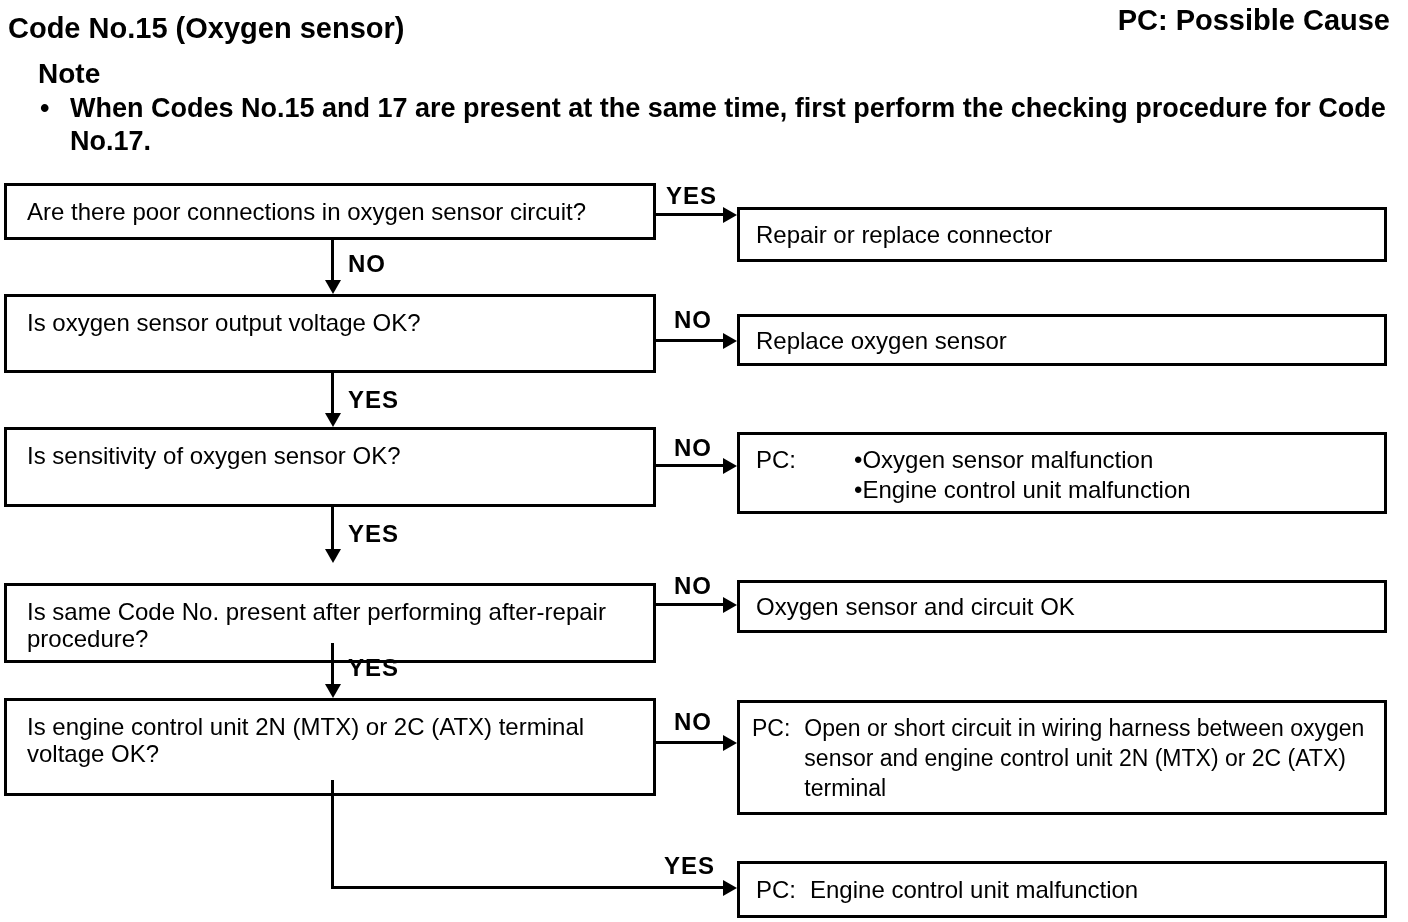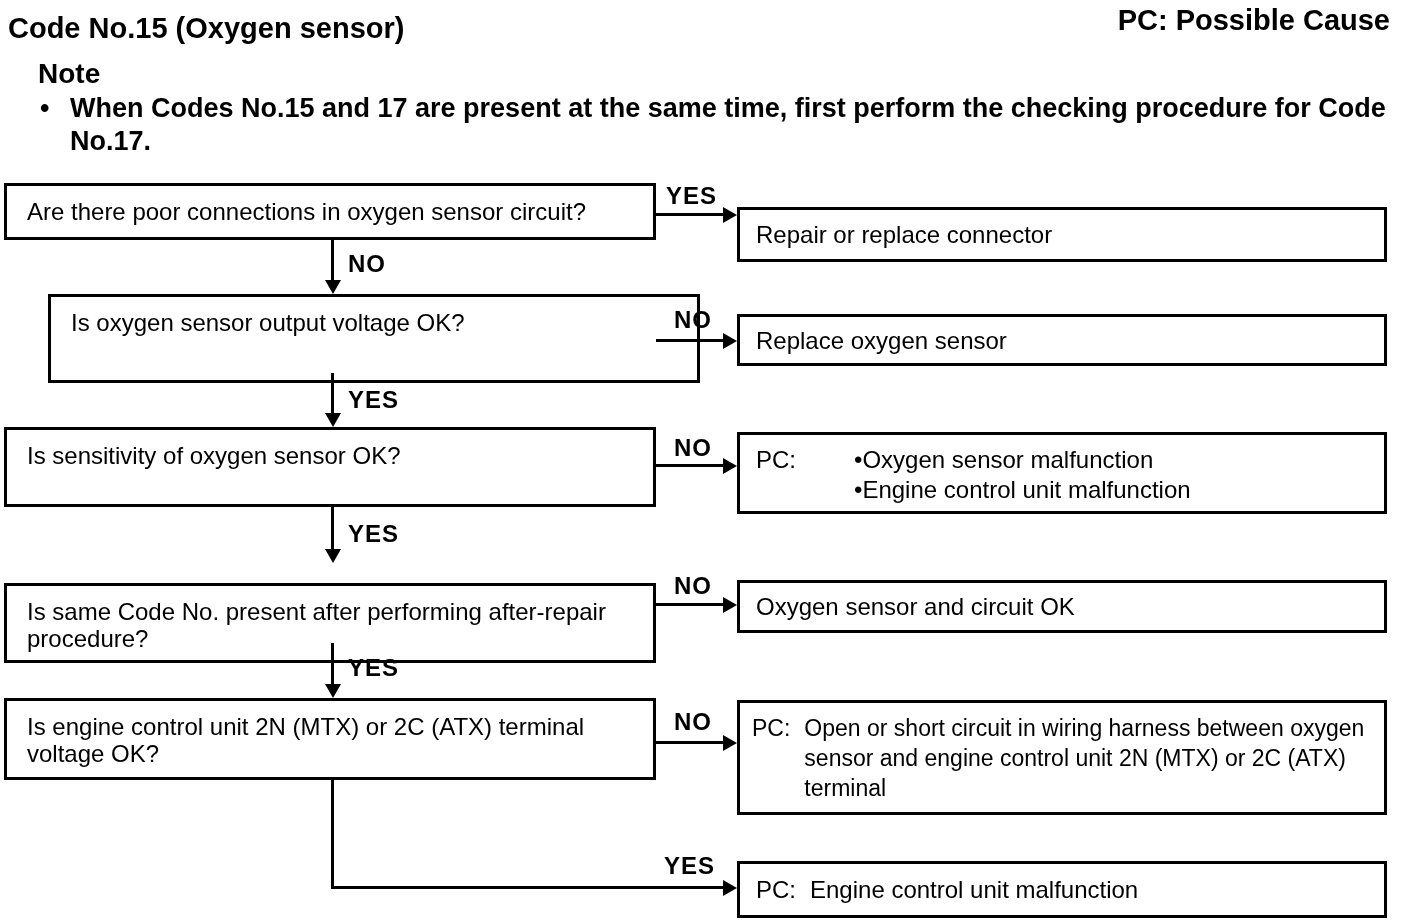--- a/index.html
+++ b/index.html
@@ -53,21 +53,21 @@
   <div class="hline" style="left:656px;top:213px;width:67px;"></div>
   <div class="arrow-r" style="left:723px;top:207px;"></div>
   <div class="lbl" style="left:666px;top:182px;">YES</div>
   <div class="rbox" style="top:187px;height:55px;margin-top:20px;">
     <span>Repair or replace connector</span>
   </div>
   <div class="vline" style="left:331px;top:240px;height:40px;"></div>
   <div class="arrow-d" style="left:325px;top:280px;"></div>
   <div class="lbl" style="left:348px;top:250px;">NO</div>
 
-  <div class="qbox" style="top:294px;height:89px;margin-left:44px;">
+  <div class="qbox" style="top:294px;height:79px;">
     <span>Is oxygen sensor output voltage OK?</span>
   </div>
   <div class="hline" style="left:656px;top:339px;width:67px;"></div>
   <div class="arrow-r" style="left:723px;top:333px;"></div>
   <div class="lbl" style="left:674px;top:306px;">NO</div>
   <div class="rbox" style="top:314px;height:52px;">
     <span>Replace oxygen sensor</span>
   </div>
   <div class="vline" style="left:331px;top:373px;height:40px;"></div>
   <div class="arrow-d" style="left:325px;top:413px;"></div>
@@ -96,21 +96,21 @@
   <div class="hline" style="left:656px;top:603px;width:67px;"></div>
   <div class="arrow-r" style="left:723px;top:597px;"></div>
   <div class="lbl" style="left:674px;top:572px;">NO</div>
   <div class="rbox" style="top:580px;height:53px;">
     <span>Oxygen sensor and circuit OK</span>
   </div>
   <div class="vline" style="left:331px;top:643px;height:41px;"></div>
   <div class="arrow-d" style="left:325px;top:684px;"></div>
   <div class="lbl" style="left:348px;top:654px;">YES</div>
 
-  <div class="qbox" style="top:698px;height:82px;">
+  <div class="qbox" style="top:698px;height:98px;">
     <span>Is engine control unit 2N (MTX) or 2C (ATX) terminal voltage OK?</span>
   </div>
   <div class="hline" style="left:656px;top:741px;width:67px;"></div>
   <div class="arrow-r" style="left:723px;top:735px;"></div>
   <div class="lbl" style="left:674px;top:708px;">NO</div>
   <div class="rbox small top" style="top:700px;height:115px;">
     <span class="pc">PC:</span>
     <span>Open or short circuit in wiring harness between oxygen sensor and engine control unit 2N (MTX) or 2C (ATX) terminal</span>
   </div>
 

